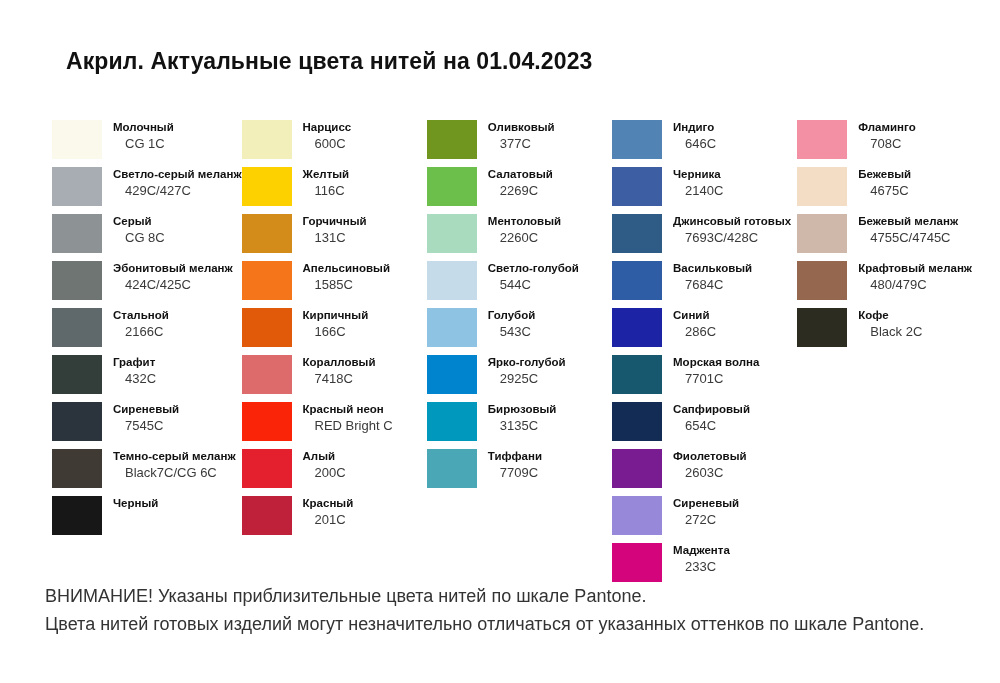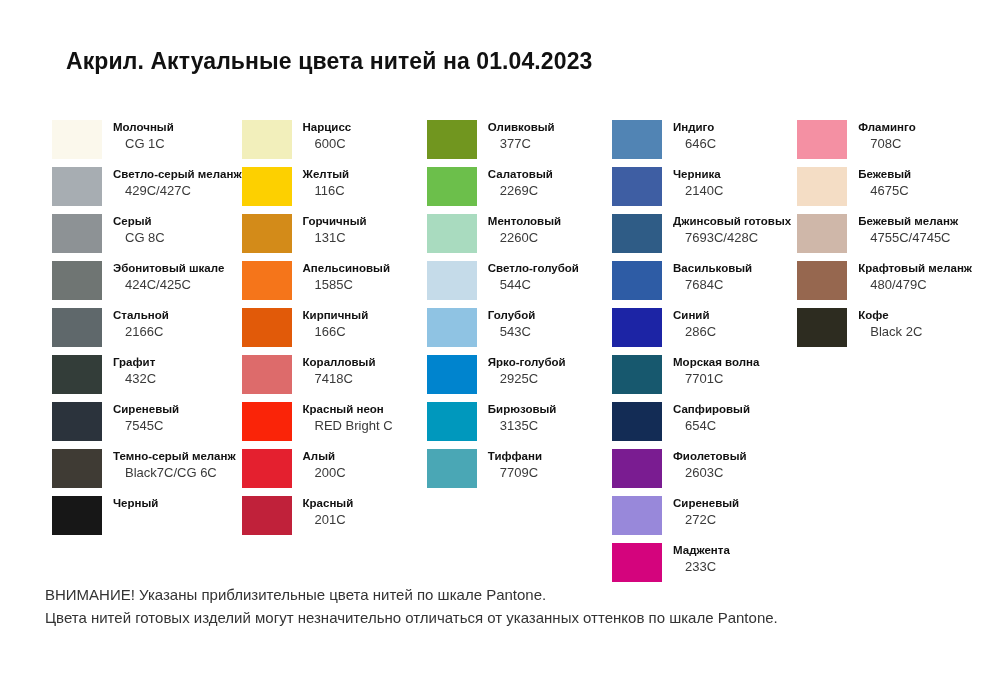--- a/index.html
+++ b/index.html
@@ -75,21 +75,21 @@
     font-weight: normal;
     color: #3a3a3a;
     white-space: nowrap;
     margin-top: 1px;
     margin-left: 12px;
   }
   .footer {
     position: absolute;
     left: 45px;
     top: 583px;
-    font-size: 15px;
+    font-size: 18px;
     color: #333333;
     line-height: 1.55;
   }
   .footer div {
     white-space: nowrap;
   }
 </style>
 </head>
 <body>
 
@@ -117,21 +117,21 @@
       <div class="swatch-row">
         <div class="swatch" style="background-color: rgb(141, 146, 149);"></div>
         <div class="labels">
           <div class="cname">Серый</div>
           <div class="ccode">CG 8C</div>
         </div>
       </div>
       <div class="swatch-row">
         <div class="swatch" style="background-color: rgb(111, 117, 115);"></div>
         <div class="labels">
-          <div class="cname">Эбонитовый шкале</div>
+          <div class="cname">Эбонитовый меланж</div>
           <div class="ccode">424C/425C</div>
         </div>
       </div>
       <div class="swatch-row">
         <div class="swatch" style="background-color: rgb(95, 104, 107);"></div>
         <div class="labels">
           <div class="cname">Стальной</div>
           <div class="ccode">2166C</div>
         </div>
       </div>

